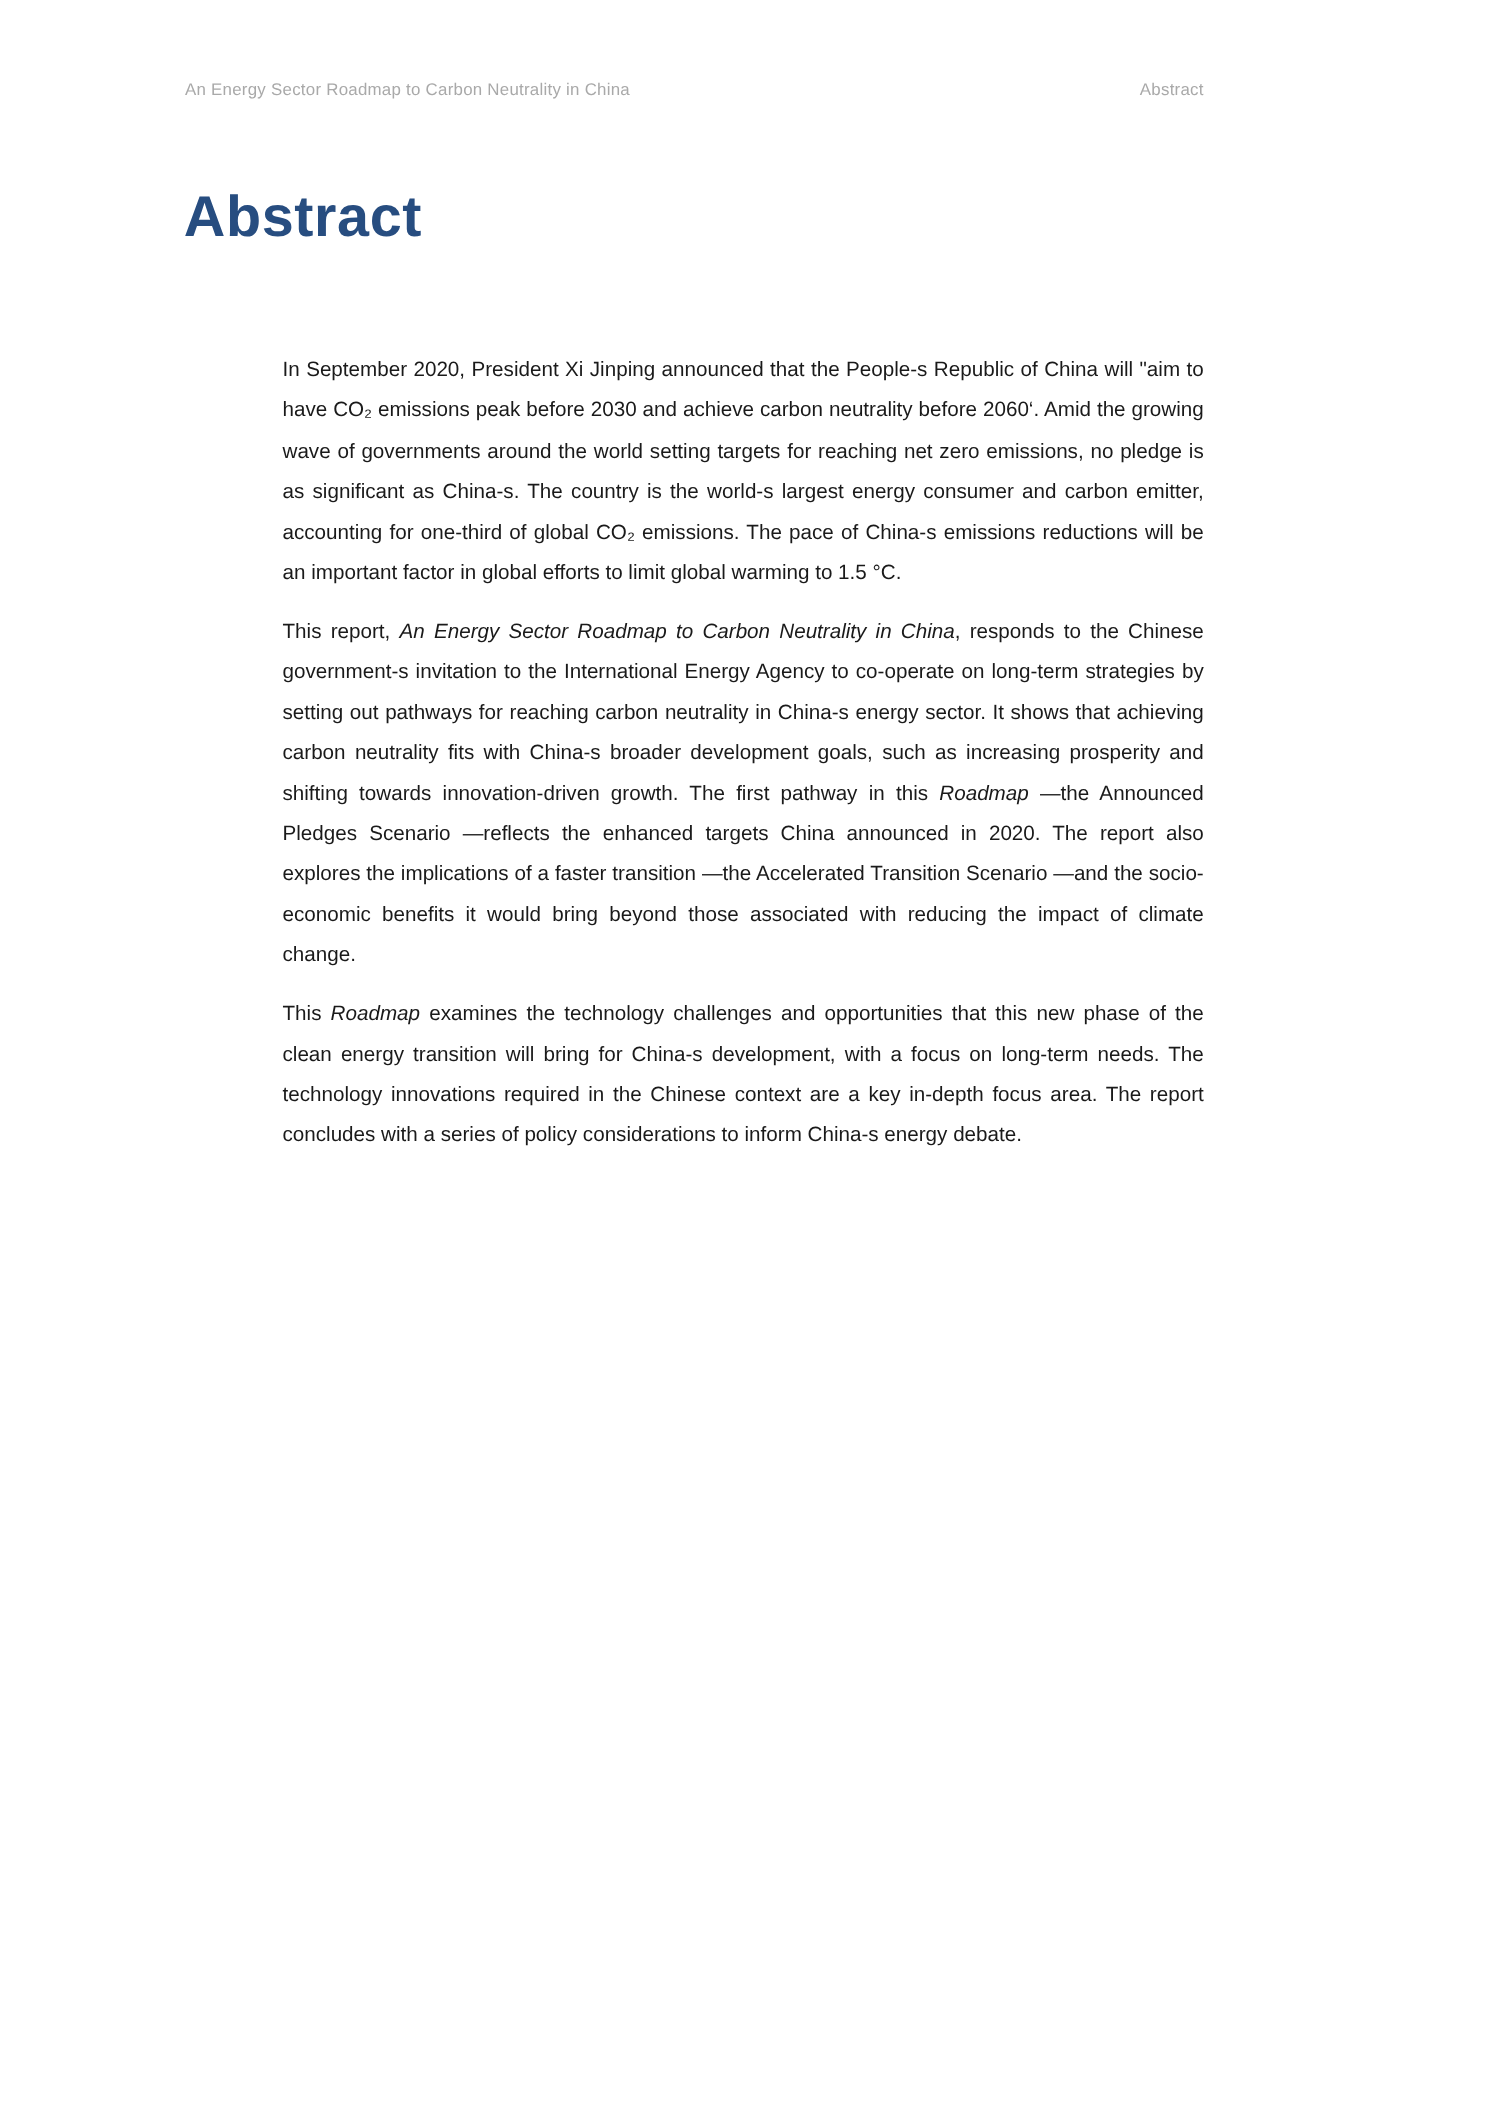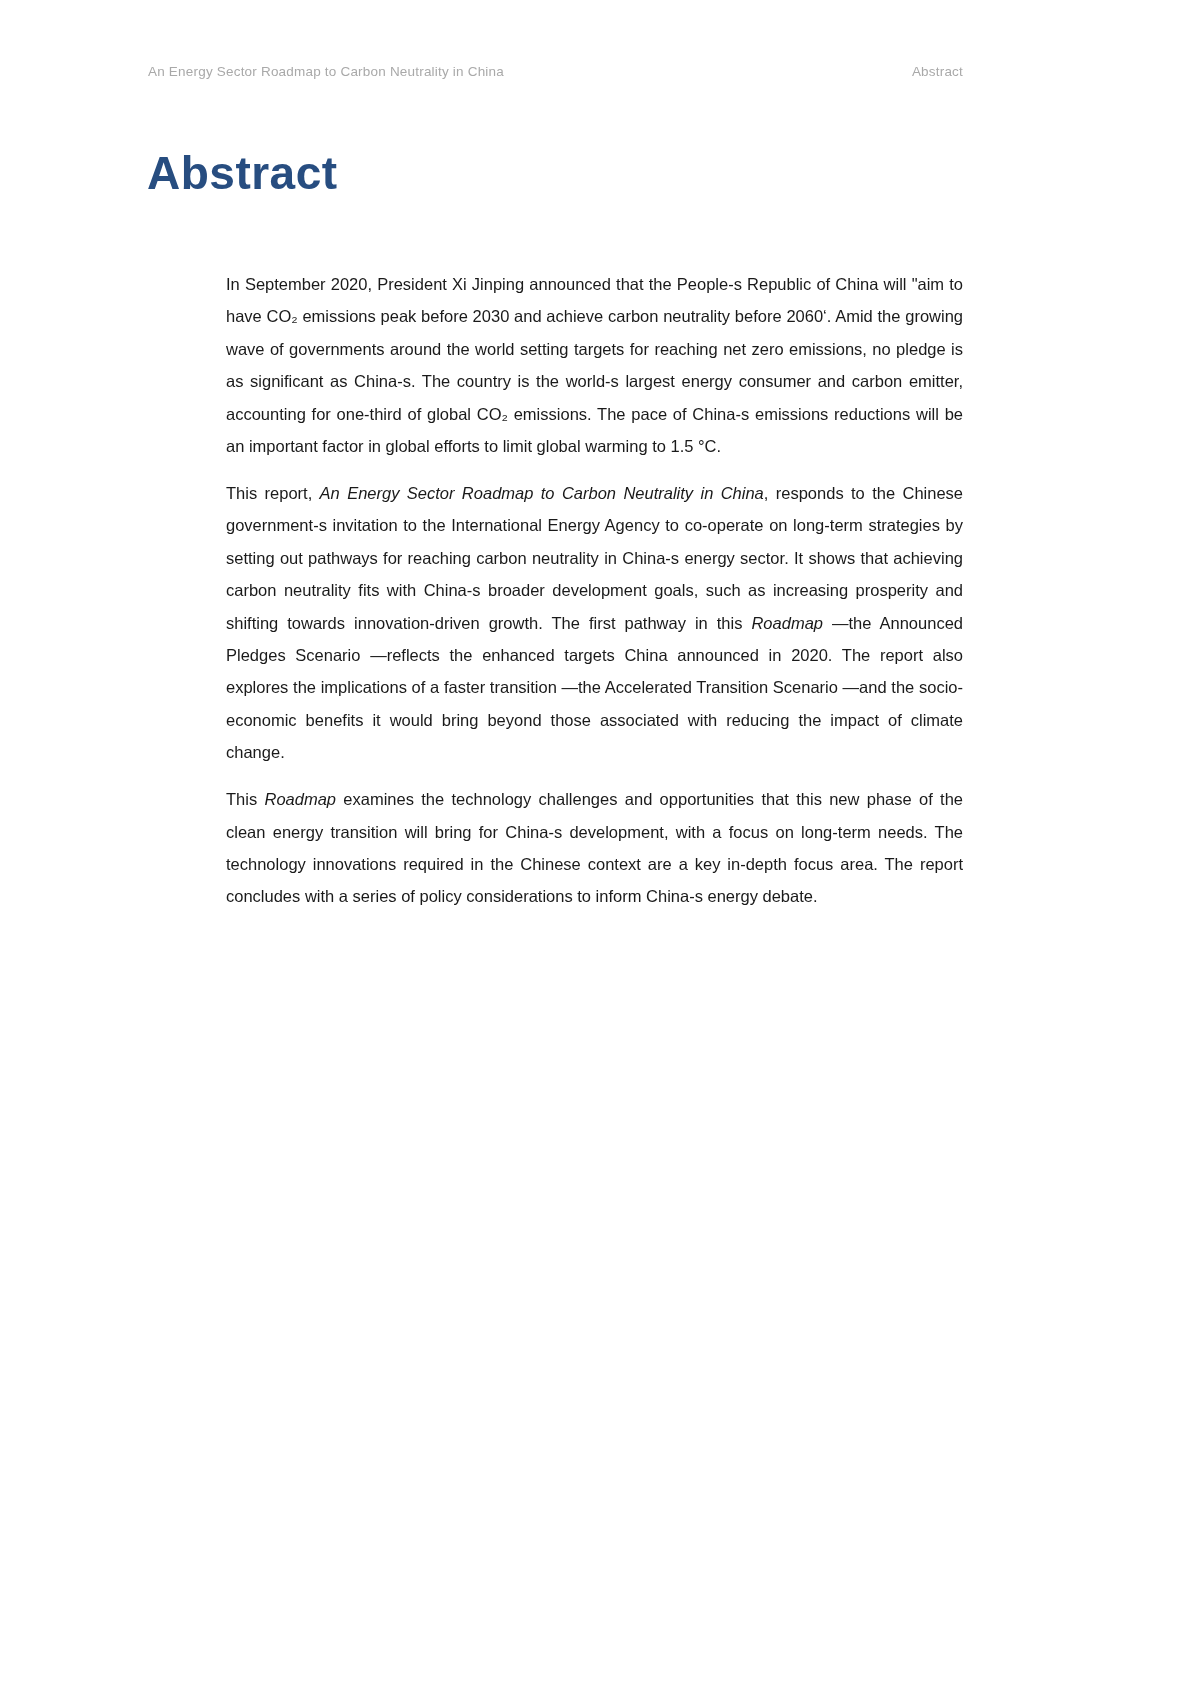--- a/index.html
+++ b/index.html
@@ -28,21 +28,21 @@
     left: 147px;
     top: 146px;
     font-size: 46px;
     font-weight: bold;
     color: #274d80;
     letter-spacing: 0.5px;
   }
   .body-copy {
     position: absolute;
     left: 226px;
-    top: 268px;
+    top: 280px;
     width: 737px;
     font-size: 16.5px;
     line-height: 32.4px;
     color: #1a1a1a;
     text-align: justify;
   }
   .body-copy p { margin-bottom: 14.5px; }
   .body-copy .it { font-style: italic; }
   .footer-page {
     position: absolute;

